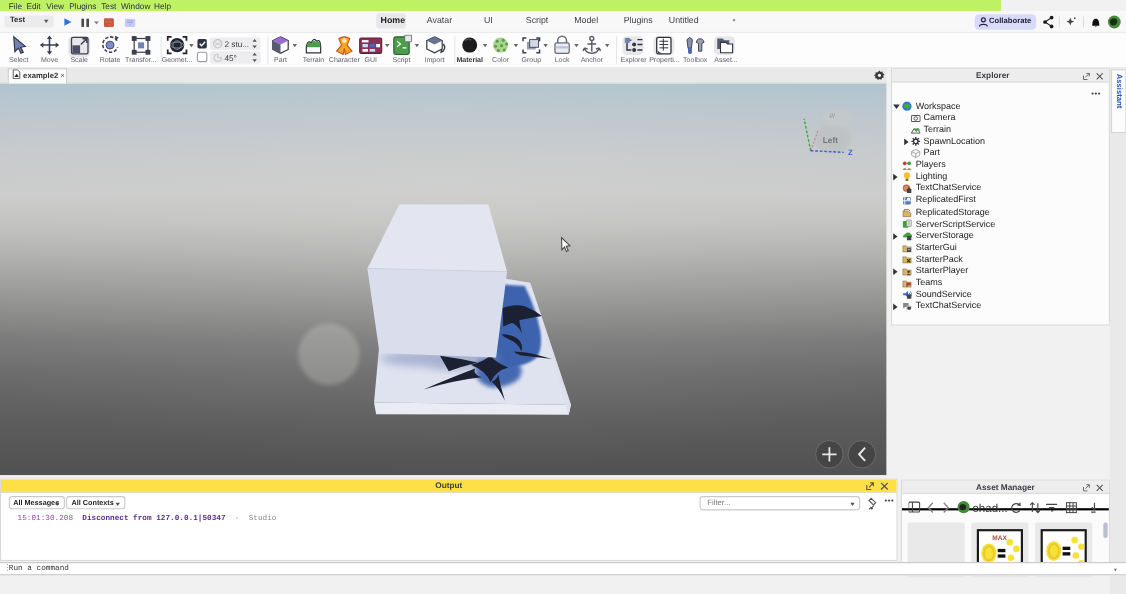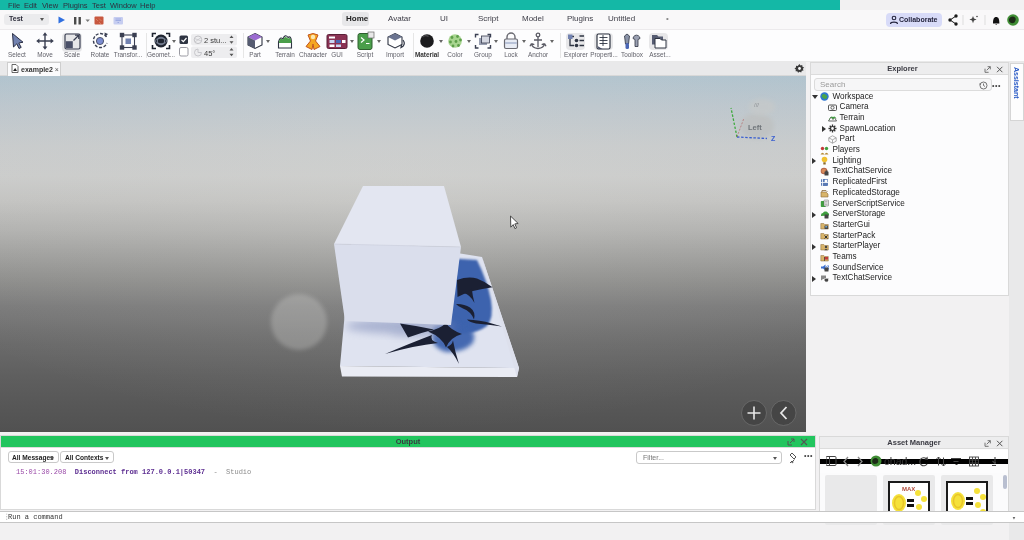--- a/index.html
+++ b/index.html
@@ -1,21 +1,21 @@
 <!DOCTYPE html>
 <html><head>
 <meta charset="utf-8">
 <style>
 * { margin:0; padding:0; box-sizing:border-box; }
 html,body { width:1024px; height:540px; overflow:hidden; background:#f2f1f2; font-family:"Liberation Sans",sans-serif; }
 .abs { position:absolute; }
 #root { position:relative; width:1024px; height:540px; }
 
 
-#menubar { left:0; top:0; width:840px; height:10px; background:#14b8a6; font-size:7.5px; color:#30303f; }
+#menubar { left:0; top:0; width:910px; height:10px; background:#bef264; font-size:7.5px; color:#30303f; }
 #menubar span { position:absolute; top:1px; }
 
 
 #ctrlrow { left:0; top:10px; width:1024px; height:20px; background:#f9f8f9; border-bottom:1px solid #eceaec; }
 .testdd { position:absolute; left:4px; top:4px; width:45px; height:10.5px; background:#ebebed; border-radius:3px; font-size:7px; color:#2c2c3a; font-weight:bold; line-height:10.5px; padding-left:5px; }
 .testdd:after { content:""; position:absolute; right:5px; top:4px; border-left:2.5px solid transparent; border-right:2.5px solid transparent; border-top:3px solid #555; }
 .tabtxt { position:absolute; top:4px; font-size:8px; color:#3c3c46; }
 .homepill { position:absolute; left:342px; top:2px; width:27px; height:14px; background:#e7e7e9; border-radius:3px; }
 .collab { position:absolute; left:886px; top:2.5px; width:56px; height:14.5px; background:#d8dbf8; border-radius:4px; color:#23233c; font-size:7px; font-weight:bold; line-height:14.5px; padding-left:13px; }
 
@@ -45,21 +45,21 @@
 
 .tree { position:absolute; left:0px; top:26.5px; width:197px; font-size:8.2px; color:#222; }
 .trow { position:absolute; left:0; width:197px; height:10.7px; line-height:10.7px; white-space:nowrap; }
 .ticon { position:absolute; top:0.8px; width:9px; height:9px; }
 .tarrow { position:absolute; width:0; height:0; }
 .arr-d { border-left:3px solid transparent; border-right:3px solid transparent; border-top:4px solid #333; }
 .arr-r { border-top:3px solid transparent; border-bottom:3px solid transparent; border-left:4px solid #333; }
 
 
 #output { left:0; top:435px; width:816px; height:75px; background:#ffffff; border:1px solid #d9d9d9; }
-#outhead { position:absolute; left:0; top:0; width:814px; height:12px; background:#22c55e; border-bottom:1px solid #dcdcdc; font-size:7.5px; font-weight:bold; color:#3a3a42; text-align:center; line-height:12px; }
+#outhead { position:absolute; left:0; top:0; width:814px; height:12px; background:#fde047; border-bottom:1px solid #dcdcdc; font-size:7.5px; font-weight:bold; color:#3a3a42; text-align:center; line-height:12px; }
 .ddbtn { position:absolute; background:#fff; border:1px solid #c9c9c9; border-radius:3px; font-size:7px; font-weight:bold; color:#222; line-height:12px; padding-left:6px; }
 .ddbtn:after { content:""; position:absolute; right:4px; top:4.5px; border-left:2.5px solid transparent; border-right:2.5px solid transparent; border-top:3px solid #555; }
 .olog { position:absolute; font-family:"Liberation Mono",monospace; font-size:7.5px; white-space:pre; }
 
 
 #cmdbar { left:0; top:511px; width:1024px; height:12px; background:#fff; border-top:1px solid #c6c6c6; border-bottom:1px solid #c6c6c6; font-family:"Liberation Mono",monospace; font-size:7.5px; color:#333; line-height:11px; }
 </style>
 </head>
 <body>
 <div id="root">
@@ -388,27 +388,20 @@
   </svg>
   </div>
 
   <div class="abs" id="explorer">
     <div class="panel-h" style="left:0;top:0;width:197px;height:12px;line-height:12px;border:none;border-bottom:1px solid #dcdcdc;padding-right:14px;">Explorer
       <svg class="winbtns" style="top:3px;right:4px" width="20" height="7" viewBox="0 0 20 7">
           <path d="M1 2.7 v3.6 h3.6 M2.7 4.3 l3.6-3.6 M3.6 0.7 h2.7 v2.7" stroke="#666" stroke-width="0.9" fill="none"></path>
           <path d="M13 0.8 l5.4 5.4 M18.4 0.8 l-5.4 5.4" stroke="#555" stroke-width="1"></path>
         </svg>
     </div>
-    <div style="position:absolute;left:3px;top:15px;width:178px;height:13px;background:#f6f6f7;border:1px solid #dcdcdc;border-radius:3px;font-size:8px;color:#9a9a9a;line-height:12px;padding-left:5px;">Search
-      <svg style="position:absolute;right:3px;top:2px" width="9" height="9" viewBox="0 0 9 9">
-          <circle cx="4.5" cy="4.5" r="3.5" fill="none" stroke="#666" stroke-width="0.9"></circle>
-          <path d="M4.5 2.5 v2 l1.5 1" stroke="#666" stroke-width="0.9" fill="none"></path>
-          <path d="M1 2 l-1 1.5 h2 z" fill="#666"></path>
-        </svg>
-    </div>
     <div style="position:absolute;right:6px;top:19px;width:10px;font-size:7px;color:#444;letter-spacing:0.5px;">•••</div>
     <div class="tree" id="xtree">
       <div class="trow" style="top:2px;left:0">
           <span class="tarrow arr-d" style="left:1px;top:3px"></span>
           <svg class="ticon" style="left:9px">
             <circle cx="4.5" cy="4.5" r="4.2" fill="#2e77d0"></circle>
             <path d="M2 3 q2-2 4 0 q2 1 1 3 q-2 2-4 0 q-2-1-1-3z" fill="#4aa54a"></path>
           </svg>
           <span style="position:absolute;left:21.5px">Workspace</span>
         </div>
@@ -549,21 +542,21 @@
         </div>
     </div>
   </div>
   <div class="abs" id="assetmgr">
     <div class="panel-h" style="left:0;top:0;width:188px;height:12px;line-height:12px;border:none;border-bottom:1px solid #dcdcdc;">Asset Manager
       <svg class="winbtns" style="top:3px;right:4px" width="20" height="7" viewBox="0 0 20 7">
           <path d="M1 2.7 v3.6 h3.6 M2.7 4.3 l3.6-3.6 M3.6 0.7 h2.7 v2.7" stroke="#666" stroke-width="0.9" fill="none"></path>
           <path d="M13 0.8 l5.4 5.4 M18.4 0.8 l-5.4 5.4" stroke="#555" stroke-width="1"></path>
         </svg>
     </div>
-    <div style="position:absolute;left:0;top:13px;width:188px;height:14px;background:#fff;border-bottom:5px solid #000000;">
+    <div style="position:absolute;left:0;top:13px;width:188px;height:14px;background:#fff;border-bottom:2px solid #000000;">
       <svg style="position:absolute;left:6px;top:5px" width="170" height="13" viewBox="0 0 170 13">
         <rect x="0" y="1.5" width="10" height="9" rx="1" fill="none" stroke="#444" stroke-width="1"></rect>
           <line x1="3.5" y1="1.5" x2="3.5" y2="10.5" stroke="#444" stroke-width="1"></line>
         <path d="M22 2 l-4 4.5 4 4.5" stroke="#888" stroke-width="1.3" fill="none"></path>
         <path d="M32 2 l4 4.5 -4 4.5" stroke="#888" stroke-width="1.3" fill="none"></path>
         <circle cx="50" cy="6" r="5.5" fill="#3f8d34"></circle>
           <path d="M47 4 q3 -2 5 0.5 q1 2.5 -1 4 q-3 1 -4.5 -0.5 q-1 -2 0.5 -4 z" fill="#1c2b17"></path>
         <text x="58" y="10" font-size="10.5" fill="#333" font-family="Liberation Sans">ohad...</text>
         <path d="M100.5 3.8 a4 4 0 1 0 0.6 5.2" stroke="#444" stroke-width="1.1" fill="none"></path>
         <path d="M101.5 1.5 l0.5 3.5 -3.5 -0.5 z" fill="#444"></path>

